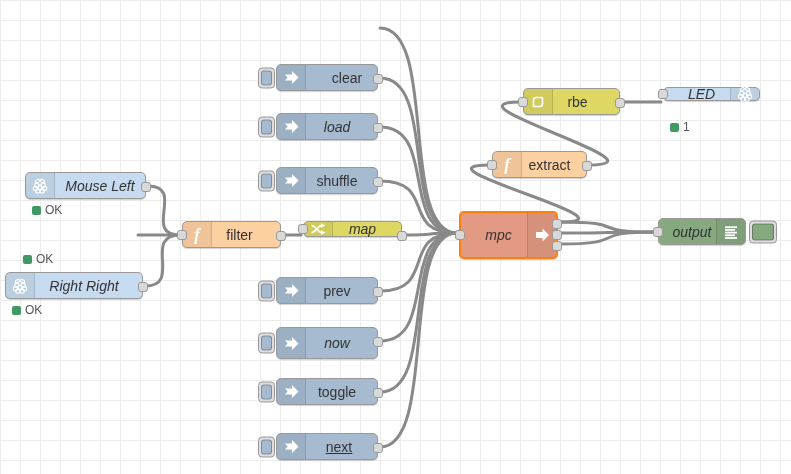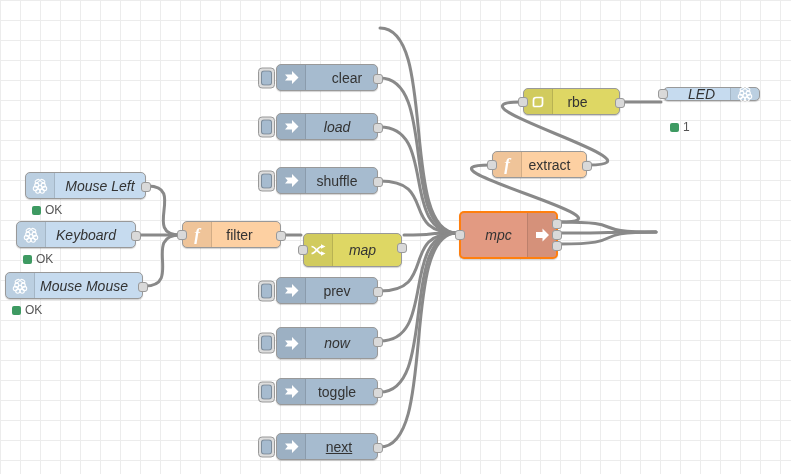--- a/index.html
+++ b/index.html
@@ -88,71 +88,54 @@
           <circle cx="10.2" cy="13.1" r="2.1"></circle>
         </svg>
       </div>
       <span class="node-label italic" style="left: 28px; right: 8px; padding-left: 9px;">Mouse Left</span>
       <div class="port" style="right: -6px; top: 8.5px;"></div>
     </div>
     <div class="status" style="left: 32px; top: 203px;">
       <span class="status-dot" style="background: rgb(62, 154, 98);"></span>
       <span>OK</span>
     </div>
-    <div class="node" style="left: 16px; top: 221px; width: 120px; height: 27px; background: rgb(198, 219, 239);">
+    <div class="status" style="left: 23px; top: 252px;">
+      <span class="status-dot" style="background: rgb(62, 154, 98);"></span>
+      <span>OK</span>
+    </div>
+    <div class="node" style="left: 5px; top: 272px; width: 138px; height: 27px; background: rgb(198, 219, 239);">
       <div class="icon-region left">
         <svg width="16" height="16" viewBox="0 0 16 16" fill="none" stroke="#ffffff" stroke-width="1.1">
           <ellipse cx="5.3" cy="3.1" rx="2.4" ry="1.3" transform="rotate(-30 5.3 3.1)"></ellipse>
           <ellipse cx="10.7" cy="3.1" rx="2.4" ry="1.3" transform="rotate(30 10.7 3.1)"></ellipse>
           <circle cx="4.8" cy="7.2" r="2.1"></circle>
           <circle cx="11.2" cy="7.2" r="2.1"></circle>
           <circle cx="3.4" cy="10.5" r="2.1"></circle>
           <circle cx="8" cy="9.3" r="2.1"></circle>
           <circle cx="12.6" cy="10.5" r="2.1"></circle>
           <circle cx="5.8" cy="13.1" r="2.1"></circle>
           <circle cx="10.2" cy="13.1" r="2.1"></circle>
         </svg>
       </div>
-      <span class="node-label italic" style="left: 28px; right: 8px;">Keyboard</span>
-      <div class="port" style="right: -6px; top: 8.5px;"></div>
-    </div>
-    <div class="status" style="left: 23px; top: 252px;">
+      <span class="node-label italic" style="left: 28px; right: 8px;">Right Right</span>
+      <div class="port" style="right: -6px; top: 8.5px;"></div>
+    </div>
+    <div class="status" style="left: 12px; top: 303px;">
       <span class="status-dot" style="background: rgb(62, 154, 98);"></span>
       <span>OK</span>
     </div>
-    <div class="node" style="left: 5px; top: 272px; width: 138px; height: 27px; background: rgb(198, 219, 239);">
-      <div class="icon-region left">
-        <svg width="16" height="16" viewBox="0 0 16 16" fill="none" stroke="#ffffff" stroke-width="1.1">
-          <ellipse cx="5.3" cy="3.1" rx="2.4" ry="1.3" transform="rotate(-30 5.3 3.1)"></ellipse>
-          <ellipse cx="10.7" cy="3.1" rx="2.4" ry="1.3" transform="rotate(30 10.7 3.1)"></ellipse>
-          <circle cx="4.8" cy="7.2" r="2.1"></circle>
-          <circle cx="11.2" cy="7.2" r="2.1"></circle>
-          <circle cx="3.4" cy="10.5" r="2.1"></circle>
-          <circle cx="8" cy="9.3" r="2.1"></circle>
-          <circle cx="12.6" cy="10.5" r="2.1"></circle>
-          <circle cx="5.8" cy="13.1" r="2.1"></circle>
-          <circle cx="10.2" cy="13.1" r="2.1"></circle>
-        </svg>
-      </div>
-      <span class="node-label italic" style="left: 28px; right: 8px;">Mouse Mouse</span>
-      <div class="port" style="right: -6px; top: 8.5px;"></div>
-    </div>
-    <div class="status" style="left: 12px; top: 303px;">
-      <span class="status-dot" style="background: rgb(62, 154, 98);"></span>
-      <span>OK</span>
-    </div>
     <div class="node" style="left: 182px; top: 221px; width: 99px; height: 27px; background: rgb(253, 208, 162);">
       <div class="icon-region left">
         <span class="ficon">f</span>
       </div>
       <span class="node-label" style="left: 28px; right: 12px;">filter</span>
       <div class="port" style="left: -6px; top: 50%; margin-top: -5px;"></div>
       <div class="port" style="right: -6px; top: 8.5px;"></div>
     </div>
-    <div class="node" style="left: 303px; top: 221px; width: 99px; height: 34px; background: rgb(222, 215, 100); margin-top: 12px;">
+    <div class="node" style="left: 303px; top: 221px; width: 99px; height: 16px; background: rgb(222, 215, 100);">
       <div class="icon-region left">
         <svg width="16" height="16" viewBox="0 0 16 16" fill="none" stroke="#ffffff" stroke-width="1.7">
           <path d="M1.5,4.5 C5.5,4.5 8,11.5 11.5,11.5"></path>
           <path d="M1.5,11.5 C5.5,11.5 8,4.5 11.5,4.5"></path>
           <polygon fill="#ffffff" stroke="none" points="11,2.2 15.5,4.5 11,6.8"></polygon>
           <polygon fill="#ffffff" stroke="none" points="11,9.2 15.5,11.5 11,13.8"></polygon>
         </svg>
       </div>
       <span class="node-label italic" style="left: 28px; right: 8px;">map</span>
       <div class="port" style="left: -6px; top: 50%; margin-top: -5px;"></div>
@@ -287,13 +270,29 @@
           <circle cx="10.2" cy="13.1" r="2.1"></circle>
         </svg>
       </div>
       <span class="node-label italic" style="left: 8px; right: 28px;">LED</span>
       <div class="port" style="left: -6px; top: 50%; margin-top: -5px;"></div>
     </div>
     <div class="status" style="left: 670px; top: 120px;">
       <span class="status-dot" style="background: rgb(62, 154, 98);"></span>
       <span>1</span>
     </div>
+    <div class="node" style="left: 658px; top: 218px; width: 88px; height: 27px; background: rgb(135, 169, 128);">
+      <div class="icon-region right">
+        <svg width="16" height="16" viewBox="0 0 16 16" fill="#ffffff">
+          <rect x="2" y="2.3" width="12" height="1.8"></rect>
+          <rect x="2" y="5" width="10" height="1.8"></rect>
+          <rect x="2" y="7.7" width="12" height="1.8"></rect>
+          <rect x="2" y="10.4" width="10" height="1.8"></rect>
+          <rect x="2" y="13.1" width="12" height="1.8"></rect>
+        </svg>
+      </div>
+      <span class="node-label italic" style="left: 8px; right: 28px;">output</span>
+      <div class="port" style="left: -6px; top: 50%; margin-top: -5px;"></div>
+      <div class="btn" style="right: -32px; width: 28px; height: 23px; top: 50%; transform: translateY(-50%);">
+        <div class="btn-inner" style="background: rgb(135, 169, 128);"></div>
+      </div>
+    </div>
   </div>
 
 </body></html>

